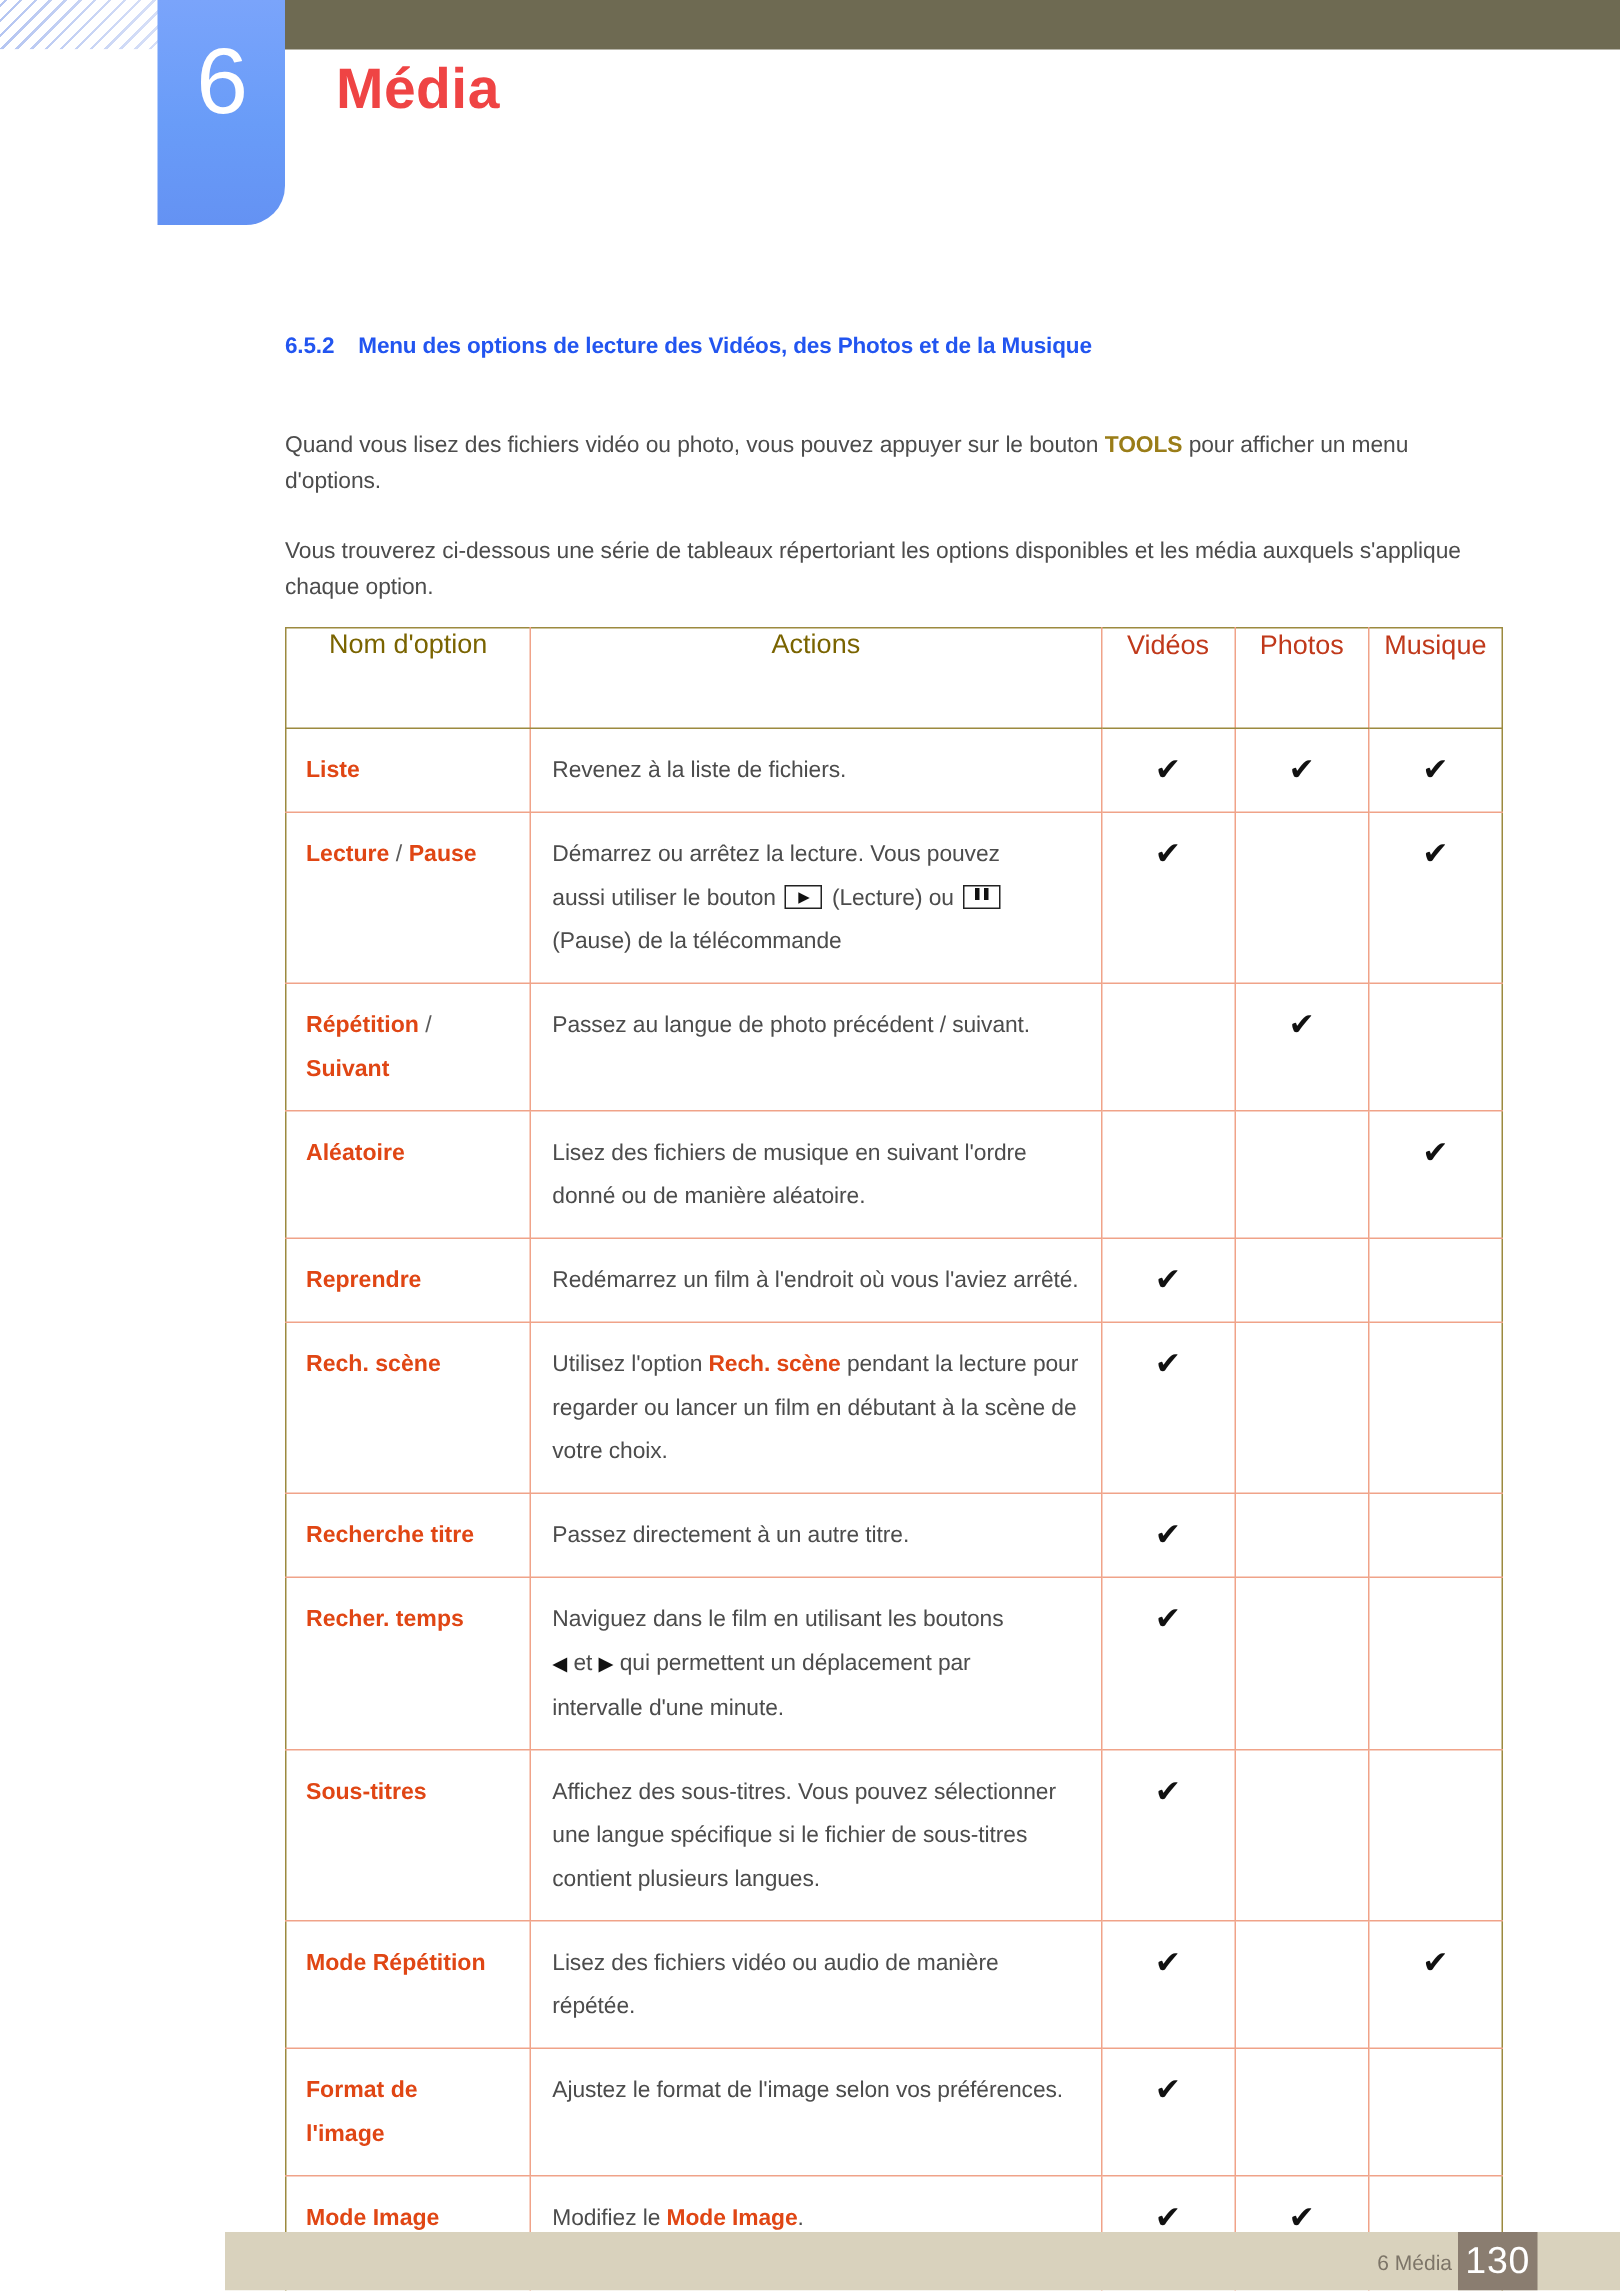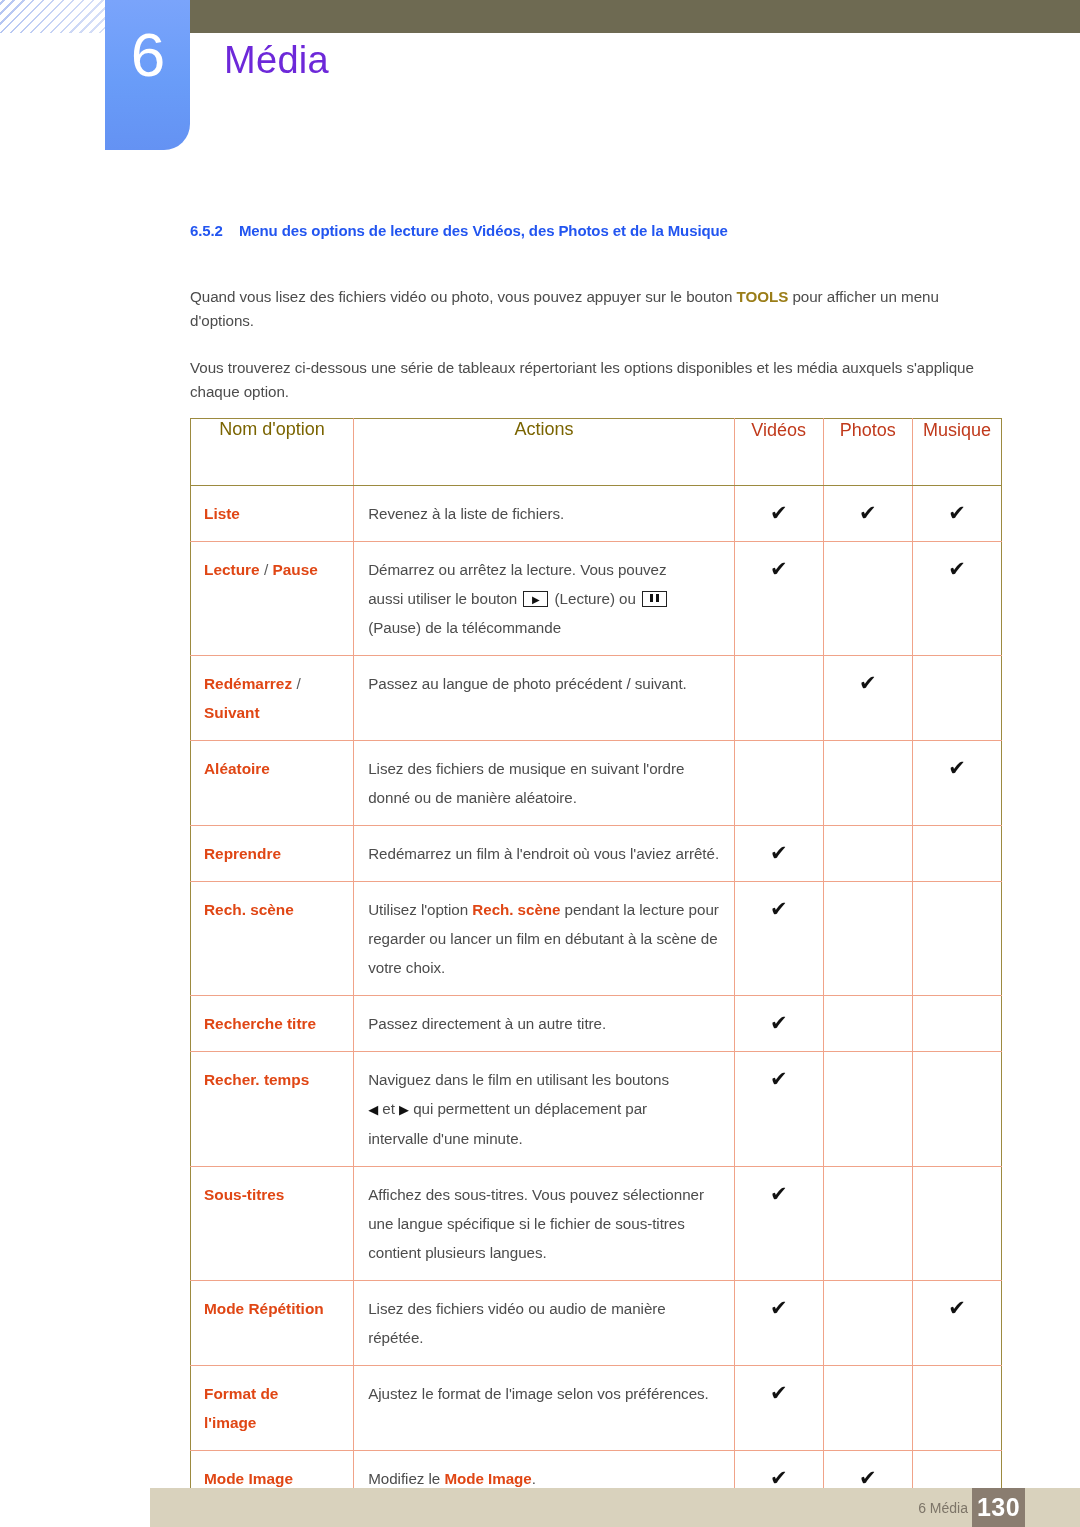--- a/index.html
+++ b/index.html
@@ -42,23 +42,23 @@
     position:absolute;left:0;top:24px;width:85px;
     text-align:center;
     color:#ffffff;
     font-size:62px;
     font-weight:400;
     line-height:62px;
     letter-spacing:-1px;
   }
   .chapter-title{
     position:absolute;left:224px;top:38px;
-    color:#6d28d9;
+    color:#ef4444;
     font-size:38px;
-    font-weight:400;
+    font-weight:700;
     letter-spacing:0.3px;
     line-height:44px;
   }
 
   
   .content{position:absolute;left:0;top:0;width:1080px;}
 
   .section-heading{
     position:absolute;left:190px;top:218px;width:820px;
     color:#2255f0;
@@ -186,21 +186,21 @@
   }
   .footer-label{
     position:absolute;right:112px;top:11px;
     color:#7d7568;font-size:14px;line-height:18px;
   }
   .page-badge{
     position:absolute;right:55px;top:0;
     width:53px;height:39px;
     background:#8a7d70;
     color:#ffffff;
-    font-size:25px;font-weight:700;
+    font-size:25px;font-weight:400;
     line-height:39px;text-align:center;
     letter-spacing:0.5px;
   }
 </style>
 </head>
 <body>
 
 <div class="page-header">
   <div class="hatch"></div>
   <div class="olive-bar"></div>
@@ -255,21 +255,21 @@
           <span>Démarrez ou arrêtez la lecture. Vous pouvez</span><br>
           <span>aussi utiliser le bouton </span><span class="keybox"><span class="g">▶</span></span><span> (Lecture) ou </span><span class="keybox"><span class="bar-pause"></span><span class="bar-pause"></span></span><br>
           <span>(Pause) de la télécommande</span>
         </td>
         <td class="cell-mark"><span class="tick">✔</span></td>
         <td class="cell-mark"><span class="tick"></span></td>
         <td class="cell-mark"><span class="tick">✔</span></td>
       </tr>
 
       <tr>
-        <td class="cell-name"><span>Redémarrez</span><span class="sep"> /</span><br><span>Suivant</span></td>
+        <td class="cell-name"><span>Répétition</span><span class="sep"> /</span><br><span>Suivant</span></td>
         <td class="cell-act">Passez au langue de photo précédent / suivant.</td>
         <td class="cell-mark"><span class="tick"></span></td>
         <td class="cell-mark"><span class="tick">✔</span></td>
         <td class="cell-mark"><span class="tick"></span></td>
       </tr>
 
       <tr>
         <td class="cell-name">Aléatoire</td>
         <td class="cell-act">Lisez des fichiers de musique en suivant l'ordre donné ou de manière aléatoire.</td>
         <td class="cell-mark"><span class="tick"></span></td>

